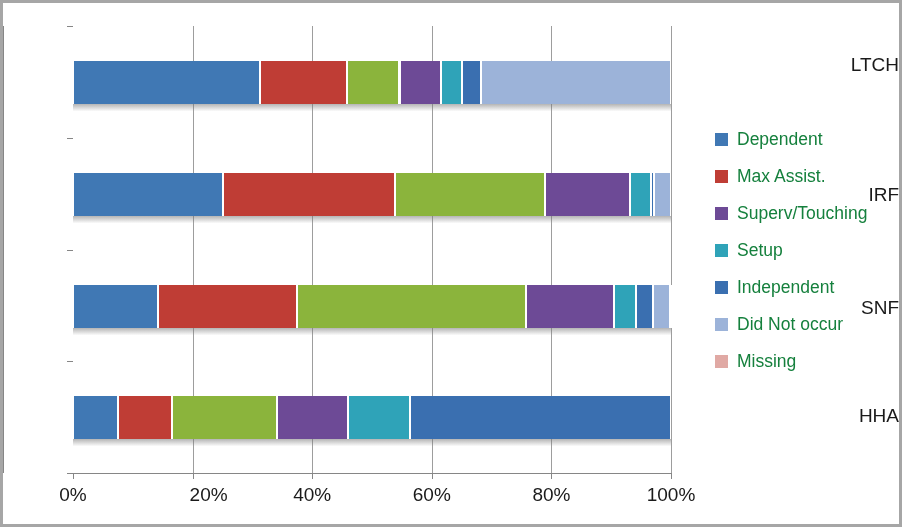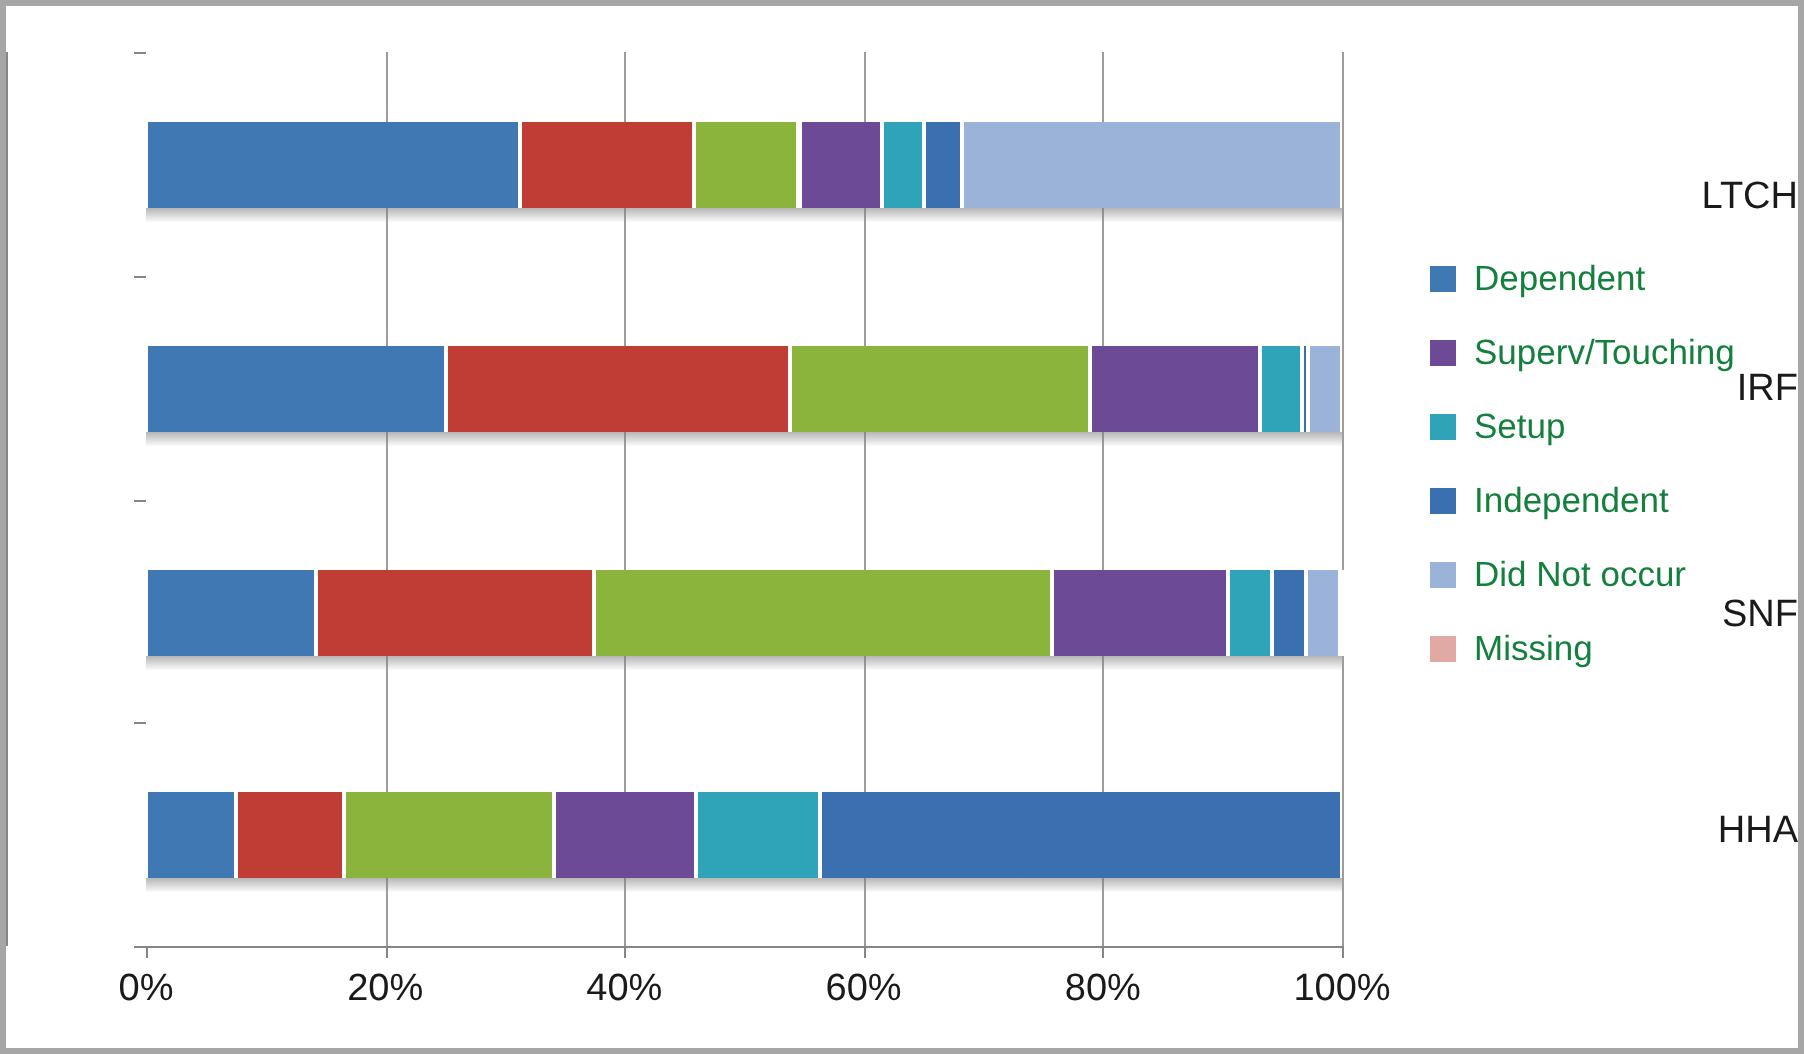--- a/index.html
+++ b/index.html
@@ -182,41 +182,45 @@
         <div class="seg" title="HHA · Dependent · 7.6%" style="left: 0px; width: 45.448px; background: rgb(64, 120, 180);"></div>
         <div class="seg" title="HHA · Max Assist. · 8.9%" style="left: 45.448px; width: 53.222px; background: rgb(191, 61, 53);"></div>
         <div class="seg" title="HHA · Mod Assist · 17.6%" style="left: 98.67px; width: 105.248px; background: rgb(139, 180, 60);"></div>
         <div class="seg" title="HHA · Superv/Touching · 11.9%" style="left: 203.918px; width: 71.162px; background: rgb(109, 74, 150);"></div>
         <div class="seg" title="HHA · Setup · 10.4%" style="left: 275.08px; width: 62.192px; background: rgb(47, 163, 184);"></div>
         <div class="seg" title="HHA · Independent · 43.6%" style="left: 337.272px; width: 260.728px; background: rgb(58, 111, 176);"></div>
       </div>
     </div>
 
   <div id="ylabels">
-      <div class="ylabel" style="top: 86px;">LTCH</div>
+      <div class="ylabel" style="top: 52px;">LTCH</div>
       <div class="ylabel" style="top: 182px;">IRF</div>
       <div class="ylabel" style="top: 295px;">SNF</div>
       <div class="ylabel" style="top: 403px;">HHA</div>
     </div>
 
   <div id="xlabels">
       <div class="xlabel" style="left: 35px;">0%</div>
-      <div class="xlabel" style="left: 154.6px;">20%</div>
+      <div class="xlabel" style="left: 154.6px; text-align: right;">20%</div>
       <div class="xlabel" style="left: 274.2px;">40%</div>
       <div class="xlabel" style="left: 393.8px;">60%</div>
       <div class="xlabel" style="left: 513.4px;">80%</div>
       <div class="xlabel" style="left: 633px;">100%</div>
     </div>
 
   <div id="legend">
       <div class="legend-item">
         <span class="legend-swatch" style="background: rgb(64, 120, 180);"></span>
         <span class="legend-label">Dependent</span>
       </div>
       <div class="legend-item">
+        <span class="legend-swatch" style="background: rgb(191, 61, 53);"></span>
+        <span class="legend-label">Max Assist.</span>
+      </div>
+      <div class="legend-item">
         <span class="legend-swatch" style="background: rgb(109, 74, 150);"></span>
         <span class="legend-label">Superv/Touching</span>
       </div>
       <div class="legend-item">
         <span class="legend-swatch" style="background: rgb(47, 163, 184);"></span>
         <span class="legend-label">Setup</span>
       </div>
       <div class="legend-item">
         <span class="legend-swatch" style="background: rgb(58, 111, 176);"></span>
         <span class="legend-label">Independent</span>

